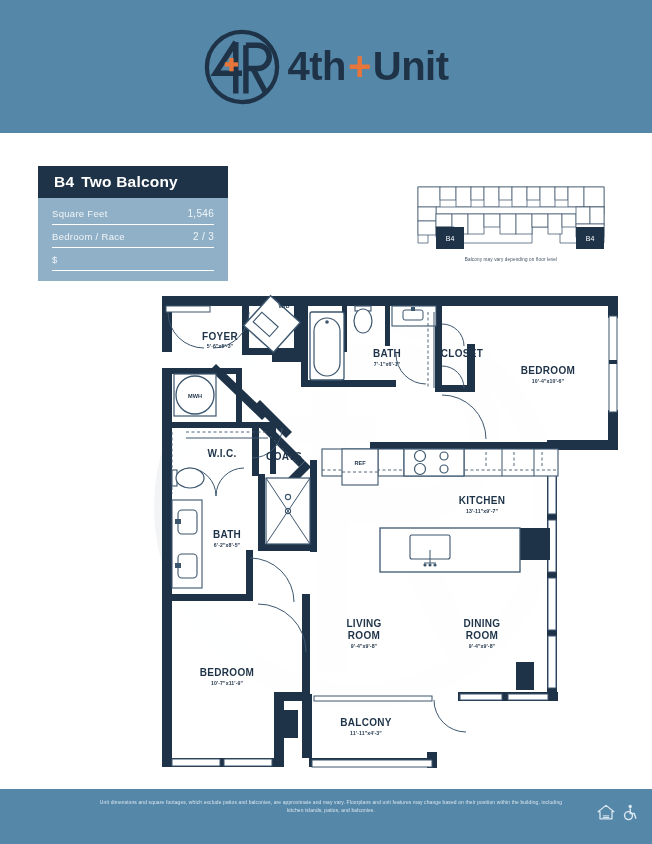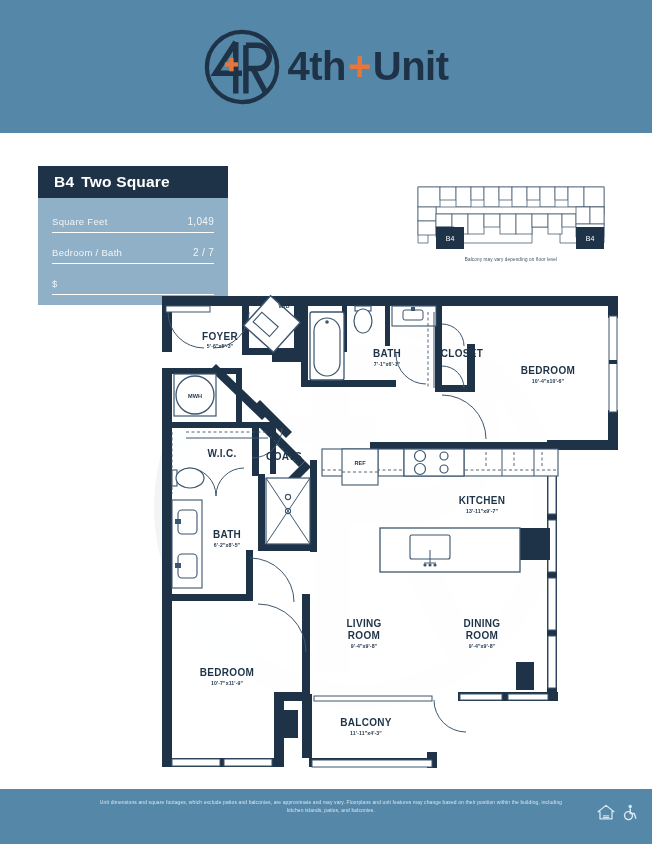--- a/index.html
+++ b/index.html
@@ -32,21 +32,21 @@
     font-size:15.5px; font-weight:bold;
     padding:7px 0 7px 16px; letter-spacing:0.2px;
     white-space:nowrap;
   }
   .info-title .unit { margin-right:7px; }
   .info-body { background:#8fb0c6; padding:4px 14px 10px 14px; }
   .info-row {
     display:flex; justify-content:space-between; align-items:baseline;
     border-bottom:1.5px solid #ffffff;
     padding:6px 0 5px 0;
-    font-size:9.5px; color:#f1f5f8; letter-spacing:0.3px;margin-top:8px;
+    font-size:9.5px; color:#f1f5f8; letter-spacing:0.3px;
   }
   .info-row:last-child { border-bottom:1.5px solid #ffffff; }
   .info-row .val { font-size:10px; }
 
   
   .keyplan { position:absolute; left:414px; top:183px; width:194px; }
   .keyplan svg { display:block; }
   .keyplan-note {
     margin-top:2px; text-align:center;
     font-size:4.6px; color:#3c4f63; letter-spacing:0.15px;
@@ -94,30 +94,30 @@
       <div class="brand-text">
         <span>4th</span>
           <span class="brand-plus">+</span>
           <span>Unit</span>
       </div>
     </div>
   </div>
 
   <div class="info-card">
     <div class="info-title">
-      <span class="unit">B4</span><span>Two Square</span>
+      <span class="unit">B4</span><span>Two Balcony</span>
     </div>
     <div class="info-body">
       <div class="info-row">
         <span class="lbl">Square Feet</span>
-        <span class="val">1,049</span>
+        <span class="val">1,546</span>
       </div>
       <div class="info-row">
-        <span class="lbl">Bedroom / Bath</span>
-        <span class="val">2 / 7</span>
+        <span class="lbl">Bedroom / Race</span>
+        <span class="val">2 / 3</span>
       </div>
       <div class="info-row">
         <span class="lbl">$</span>
         <span class="val"></span>
       </div>
     </div>
   </div>
 
   <div class="keyplan">
     <svg width="194" height="72" viewBox="0 0 194 72">

